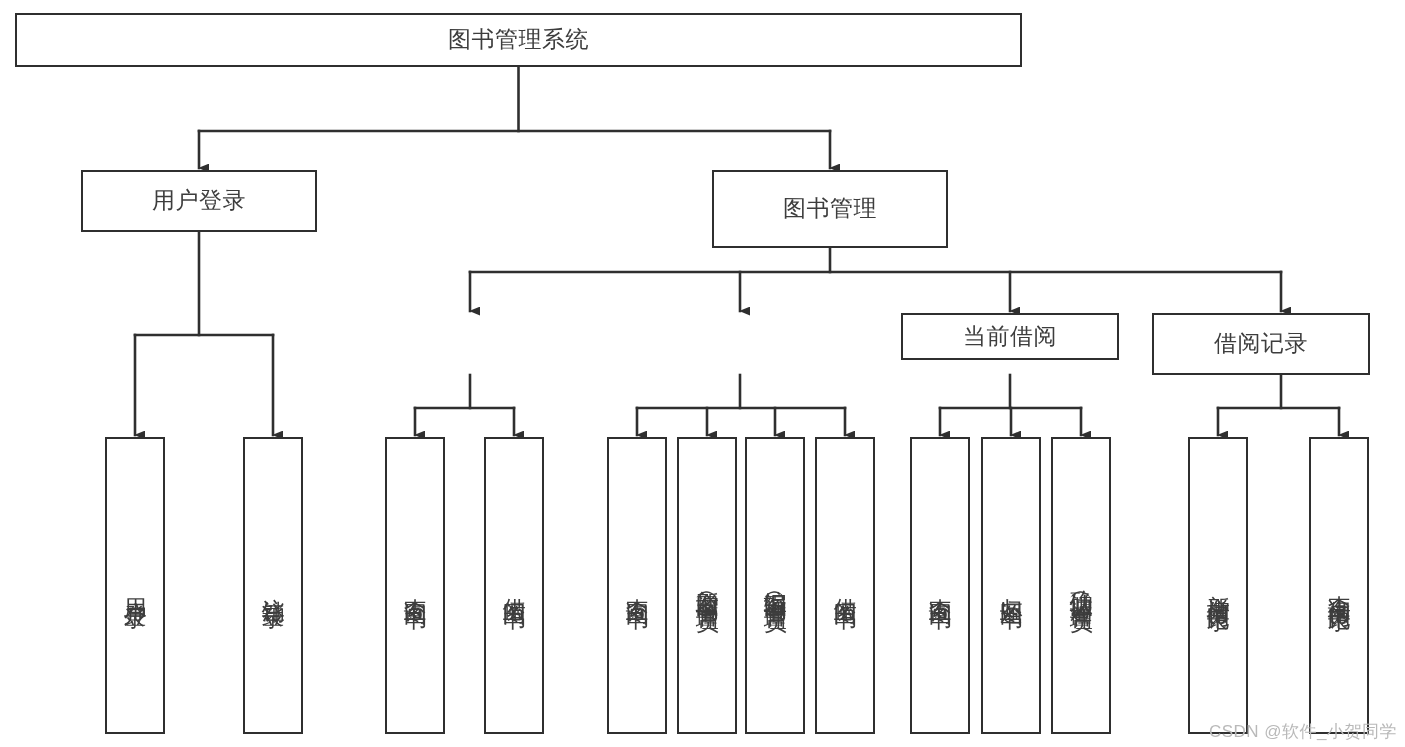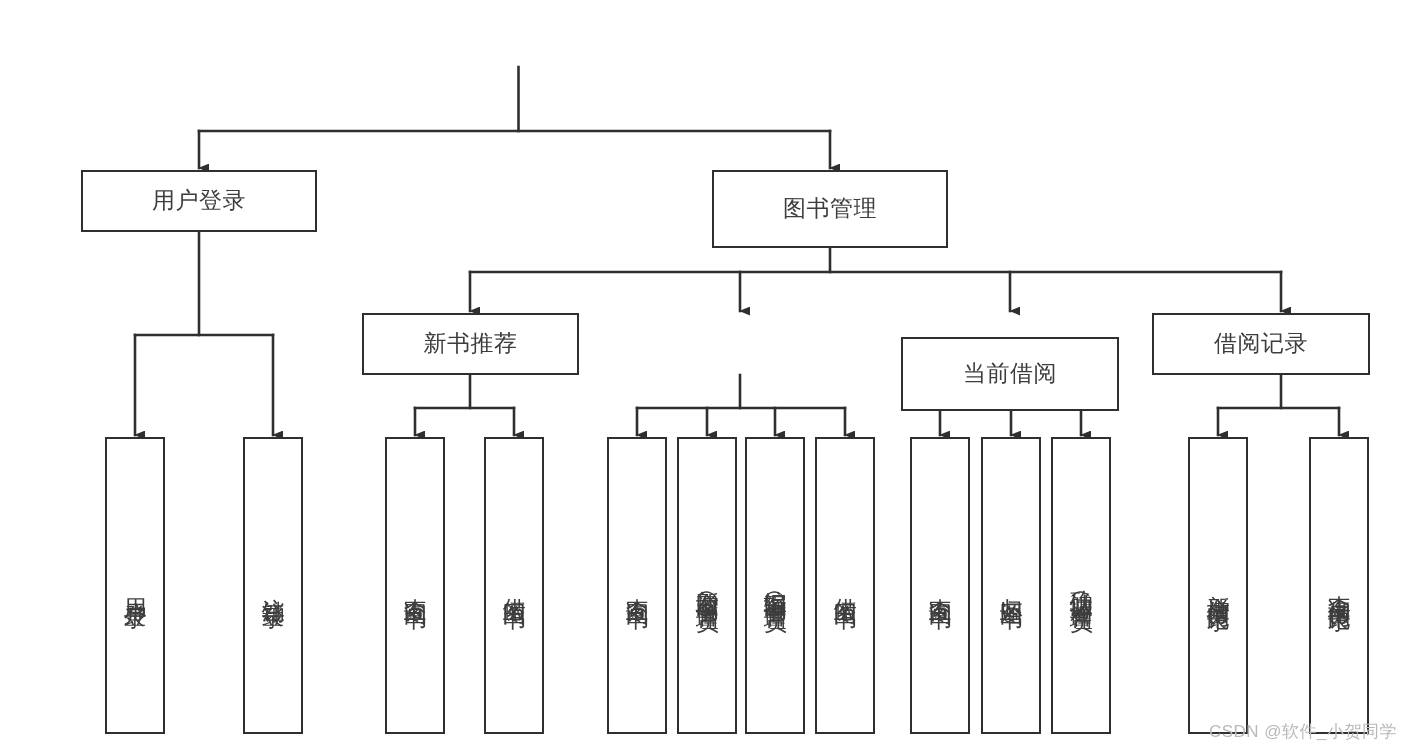--- a/index.html
+++ b/index.html
@@ -129,32 +129,32 @@
       <line x1="1011" y1="408" x2="1011" y2="435" marker-end="url(#arrowhead)"></line>
       <line x1="1081" y1="408" x2="1081" y2="435" marker-end="url(#arrowhead)"></line>
 
       <line x1="1281" y1="375" x2="1281" y2="408"></line>
       <line x1="1218" y1="408" x2="1339" y2="408"></line>
       <line x1="1218" y1="408" x2="1218" y2="435" marker-end="url(#arrowhead)"></line>
       <line x1="1339" y1="408" x2="1339" y2="435" marker-end="url(#arrowhead)"></line>
     </g>
   </svg>
 
+  <div class="node-box root" style="left:15px; top:13px; width:1007px; height:54px;">
+    <span class="node-label horiz-label">图书管理系统</span>
+  </div>
 
   <div class="node-box" style="left:81px; top:170px; width:236px; height:62px;">
     <span class="node-label horiz-label">用户登录</span>
   </div>
   <div class="node-box" style="left:712px; top:170px; width:236px; height:78px;">
     <span class="node-label horiz-label">图书管理</span>
   </div>
 
-  <div class="node-box" style="left:362px; top:313px; width:217px; height:62px;">
-    <span class="node-label horiz-label">新书推荐</span>
-  </div>
-  <div class="node-box" style="left:901px; top:313px; width:218px; height:74px;margin-top:24px;">
+  <div class="node-box" style="left:901px; top:313px; width:218px; height:47px;">
     <span class="node-label horiz-label">当前借阅</span>
   </div>
   <div class="node-box" style="left:1152px; top:313px; width:218px; height:62px;">
     <span class="node-label horiz-label">借阅记录</span>
   </div>
 
   <div class="vert-box" style="left:105px; top:437px; width:60px; height:297px;">
     <span class="vert-label">用户登录</span>
   </div>
   <div class="vert-box" style="left:243px; top:437px; width:60px; height:297px;">

